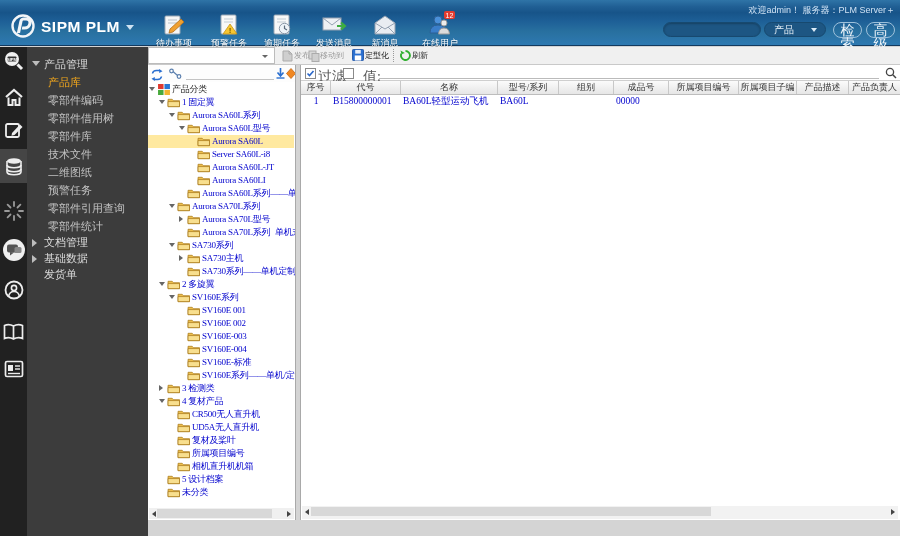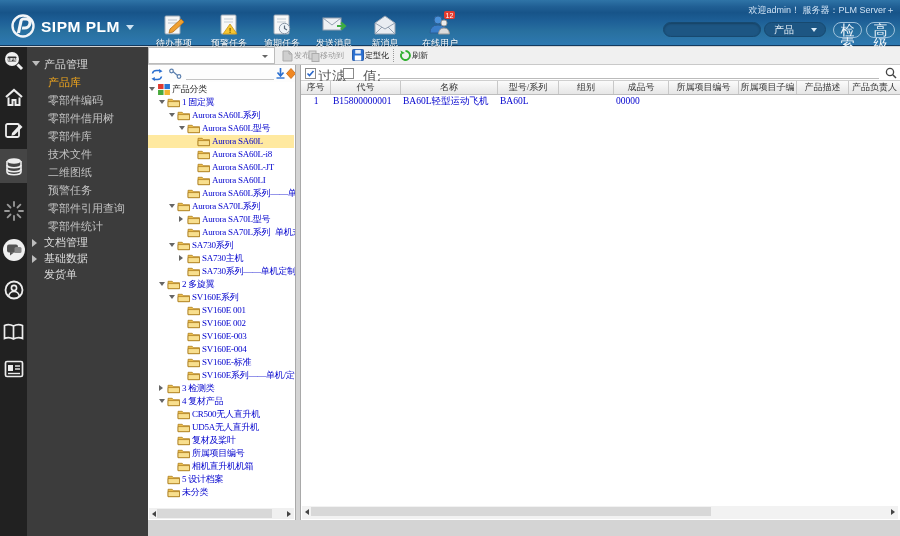--- a/index.html
+++ b/index.html
@@ -350,21 +350,21 @@
             <path d="M0.5 2.5 L0.5 10.5 L13 10.5 L13 4 L6.5 4 L5 2.5 Z" fill="#edbf4e" stroke="#a8781a" stroke-width="0.8"></path>
             <path d="M0.5 5 L13 5 L13 10.5 L0.5 10.5 Z" fill="#f8df8e" stroke="#a8781a" stroke-width="0.8"></path>
           </svg>
           <span class="tx" style="left:64px;color:#0000cd">Aurora SA60L</span>
         </div>
       <div class="trow" style="top:65px">
           <svg class="fold" style="left:49px" width="14" height="12" viewBox="0 0 14 12">
             <path d="M0.5 2.5 L0.5 10.5 L13 10.5 L13 4 L6.5 4 L5 2.5 Z" fill="#edbf4e" stroke="#a8781a" stroke-width="0.8"></path>
             <path d="M0.5 5 L13 5 L13 10.5 L0.5 10.5 Z" fill="#f8df8e" stroke="#a8781a" stroke-width="0.8"></path>
           </svg>
-          <span class="tx" style="left:64px;color:#0000cd">Aurora SA60L-i8</span>
+          <span class="tx" style="left:64px;color:#0000cd">Server SA60L-i8</span>
         </div>
       <div class="trow" style="top:78px">
           <svg class="fold" style="left:49px" width="14" height="12" viewBox="0 0 14 12">
             <path d="M0.5 2.5 L0.5 10.5 L13 10.5 L13 4 L6.5 4 L5 2.5 Z" fill="#edbf4e" stroke="#a8781a" stroke-width="0.8"></path>
             <path d="M0.5 5 L13 5 L13 10.5 L0.5 10.5 Z" fill="#f8df8e" stroke="#a8781a" stroke-width="0.8"></path>
           </svg>
           <span class="tx" style="left:64px;color:#0000cd">Aurora SA60L-JT</span>
         </div>
       <div class="trow" style="top:91px">
           <svg class="fold" style="left:49px" width="14" height="12" viewBox="0 0 14 12">

